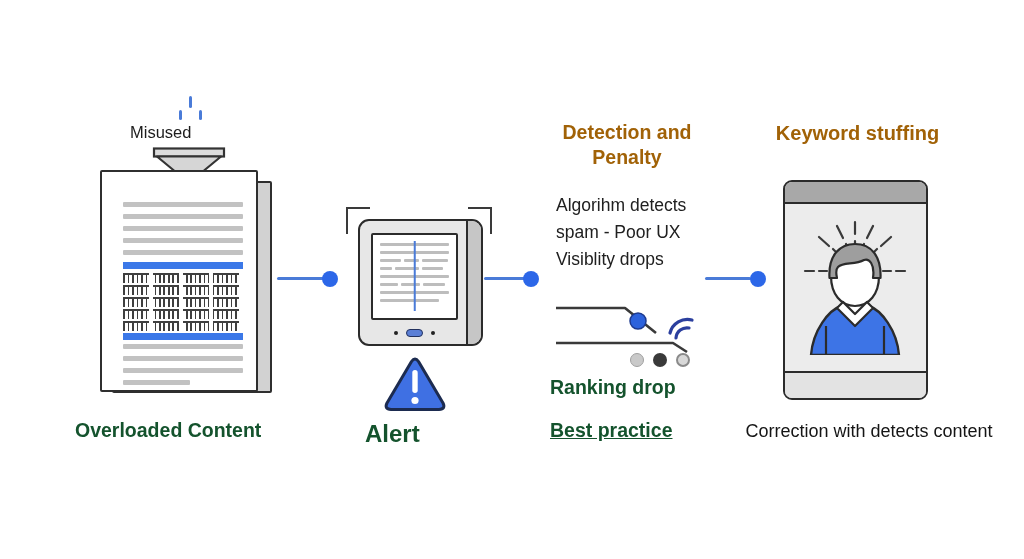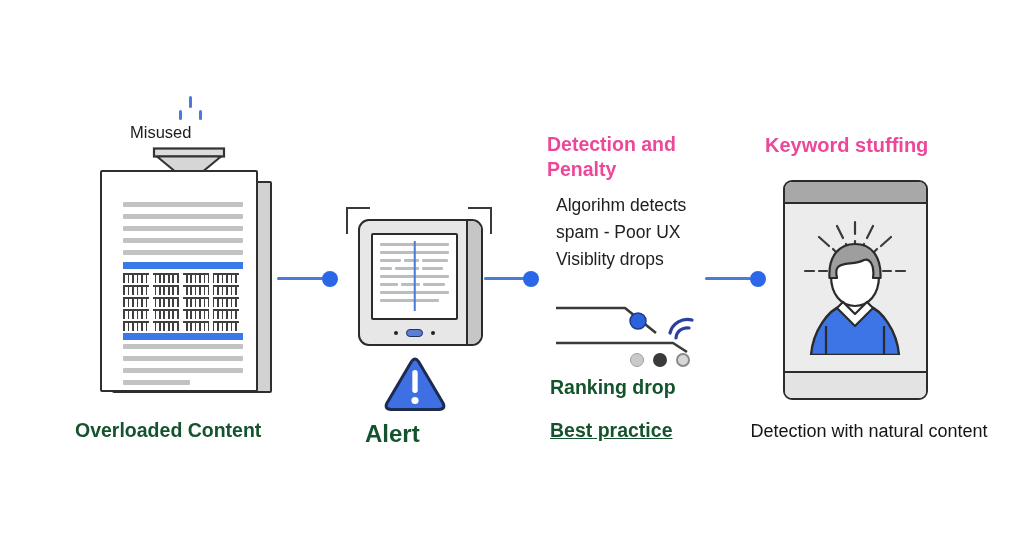--- a/index.html
+++ b/index.html
@@ -4,21 +4,21 @@
 <style>
   html,body{margin:0;padding:0;background:#ffffff;}
   #canvas{
     position:relative;width:1024px;height:559px;background:#ffffff;overflow:hidden;
     font-family:"Liberation Sans","DejaVu Sans",sans-serif;color:#1b1b1b;
   }
   .abs{position:absolute;}
 
   
   .caption{font-weight:700;font-size:19.5px;text-align:left;color:#14532d;}
-  .title{font-weight:700;font-size:19.5px;color:#ec4899;line-height:1.28;margin-top:12px;}
+  .title{font-weight:700;font-size:19.5px;text-align:center;color:#a16207;line-height:1.28;}
   .small-label{font-size:16.5px;text-align:left;color:#1c1c1c;}
   .body-line{font-size:17.5px;color:#202020;line-height:27px;}
 
   
   .conn-line{height:3px;background:#4a7bd8;border-radius:2px;}
   .conn-dot{width:16px;height:16px;border-radius:50%;background:#2c67e8;}
 
   
   .fall-dash{width:3px;border-radius:2px;background:#4a7bd8;}
   .page-back{
@@ -238,15 +238,15 @@
 
       <polygon points="52,104 70,122 88,104 82,98 70,110 58,98" fill="#ffffff" stroke="#2b2b2b" stroke-width="2.2" stroke-linejoin="round"></polygon>
 
       <line x1="41" y1="122" x2="41" y2="151" stroke="#2b2b2b" stroke-width="2.2"></line>
       <line x1="99" y1="122" x2="99" y2="151" stroke="#2b2b2b" stroke-width="2.2"></line>
     </svg>
 
     <div class="card-footer"></div>
   </div>
 
-  <div class="abs" style="left:738px;top:421px;width:262px;font-size:18px;text-align:center;color:#151515;">Detection with natural content</div>
+  <div class="abs" style="left:738px;top:421px;width:262px;font-size:18px;text-align:center;color:#151515;">Correction with detects content</div>
 
 </div>
 
 </body></html>

